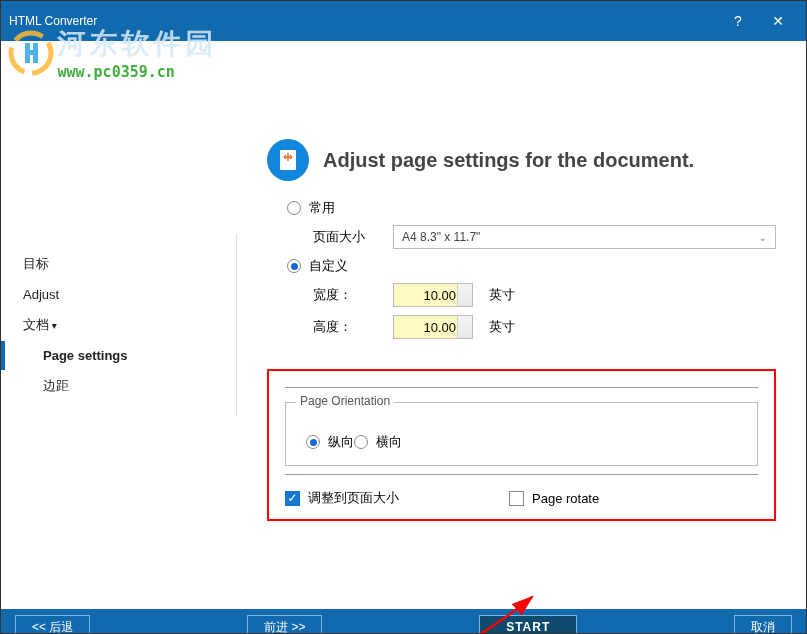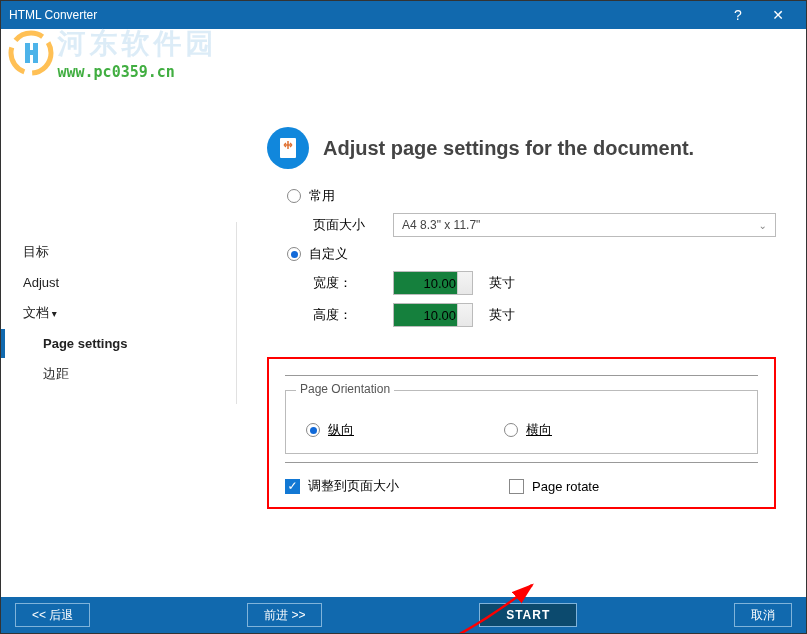--- a/index.html
+++ b/index.html
@@ -1,18 +1,18 @@
 <!DOCTYPE html>
 <html><head>
 <meta charset="utf-8">
 <style>
 * { box-sizing: border-box; margin: 0; padding: 0; font-family: "Segoe UI", "Microsoft YaHei", sans-serif; }
 body { width: 807px; height: 634px; background: #fff; position: relative; overflow: hidden; border: 1px solid #333; }
 
-.titlebar { height: 28px; background: #1169AE; color: #fff; display: flex; align-items: center; padding: 0 8px; font-size: 12px; }
+.titlebar { height: 40px; background: #1169AE; color: #fff; display: flex; align-items: center; padding: 0 8px; font-size: 12px; }
 .titlebar .title { flex: 1; }
 .titlebar .tctrl { width: 40px; text-align: center; font-size: 14px; cursor: pointer; }
 
 .watermark { position: absolute; top: 24px; left: 6px; pointer-events: none; opacity: 0.85; }
 .watermark .logo { width: 48px; height: 48px; display:inline-block; vertical-align:middle; }
 .watermark .wt { display:inline-block; vertical-align:middle; margin-left:-2px;}
 .watermark .t1 { font-size: 28px; color: #d7e9f6; font-weight: 700; letter-spacing:4px; }
 .watermark .t2 { font-size: 15px; color: #20a020; font-family: monospace; font-weight:bold; }
 
 .body { display: flex; height: 568px; align-items: center; }
@@ -28,29 +28,29 @@
 .hdr .icon { width: 42px; height: 42px; border-radius: 50%; background: #1187dc; display:flex; align-items:center; justify-content:center; }
 .hdr .icon svg { width:26px; height:26px; }
 .hdr .text { font-size: 20px; font-weight: 700; color: #444; }
 
 .form-row { display: flex; align-items: center; margin: 8px 0 8px 20px; font-size: 13px; }
 .radio { width:14px; height:14px; border:1px solid #888; border-radius:50%; display:inline-flex; align-items:center; justify-content:center; margin-right:8px; }
 .radio.sel::after { content:""; width:7px; height:7px; background:#1169d8; border-radius:50%; }
 .form-row .lbl { width: 80px; margin-left: 26px; }
 .select { flex:1; height:24px; border:1px solid #bbb; padding: 2px 8px; font-size:12px; display:flex; align-items:center; justify-content:space-between; color:#444; background:#fff; }
 .select .chev { font-size:10px; color:#888; }
-.spin { width:80px; height:24px; border:1px solid #bbb; display:flex; align-items:center; justify-content:flex-end; padding-right:16px; font-size:13px; position:relative; background:#15803d; }
+.spin { width:80px; height:24px; border:1px solid #bbb; display:flex; align-items:center; justify-content:flex-end; padding-right:16px; font-size:13px; position:relative; background:#fef9c3; }
 .spin::after { content:""; position:absolute; right:0; top:0; bottom:0; width:14px; border-left:1px solid #ccc; background: linear-gradient(#f4f4f4,#e8e8e8); }
 .unit { margin-left: 16px; }
 
 .red-box { border: 2px solid #ff0000; margin: 30px 0 0 0; padding: 8px 16px 12px 16px; }
 .hr { border:none; border-top:1px solid #999; margin: 8px 0 14px 0; }
 .fieldset { border:1px solid #bbb; padding: 10px 20px 14px 20px; position: relative; }
 .fieldset .legend { position:absolute; top:-9px; left:10px; background:#fff; padding:0 4px; font-size:12px; color:#555; }
-.orient-row { display:flex; gap: 150px; margin-top:20px; font-size:13px;text-decoration:underline; }
+.orient-row { display:flex; margin-top:20px; font-size:13px; }
 .orient-opt { display:flex; align-items:center; }
 .check-row { display:flex; gap: 110px; font-size:13px; margin-top:2px; }
 .checkbox { width:15px; height:15px; border:1px solid #888; display:inline-flex; align-items:center; justify-content:center; margin-right:8px; font-size:12px; }
 .checkbox.ck { background:#1278d4; border-color:#1278d4; color:#fff; }
 
 .arrow { position:absolute; left: 100px; top: 460px; pointer-events:none; }
 
 .footer { height: 36px; background:#1169AE; display:flex; align-items:center; justify-content:space-between; gap:22px; padding: 0 14px; }
 .fbtn { height:24px; border:1px solid #7fb3da; background:transparent; color:#fff; font-size:12px; padding: 0 16px; cursor:pointer; display:flex; align-items:center; }
 .fbtn.primary { background:#0c4a6e; font-weight:700; letter-spacing:1px; padding:0 26px; }

